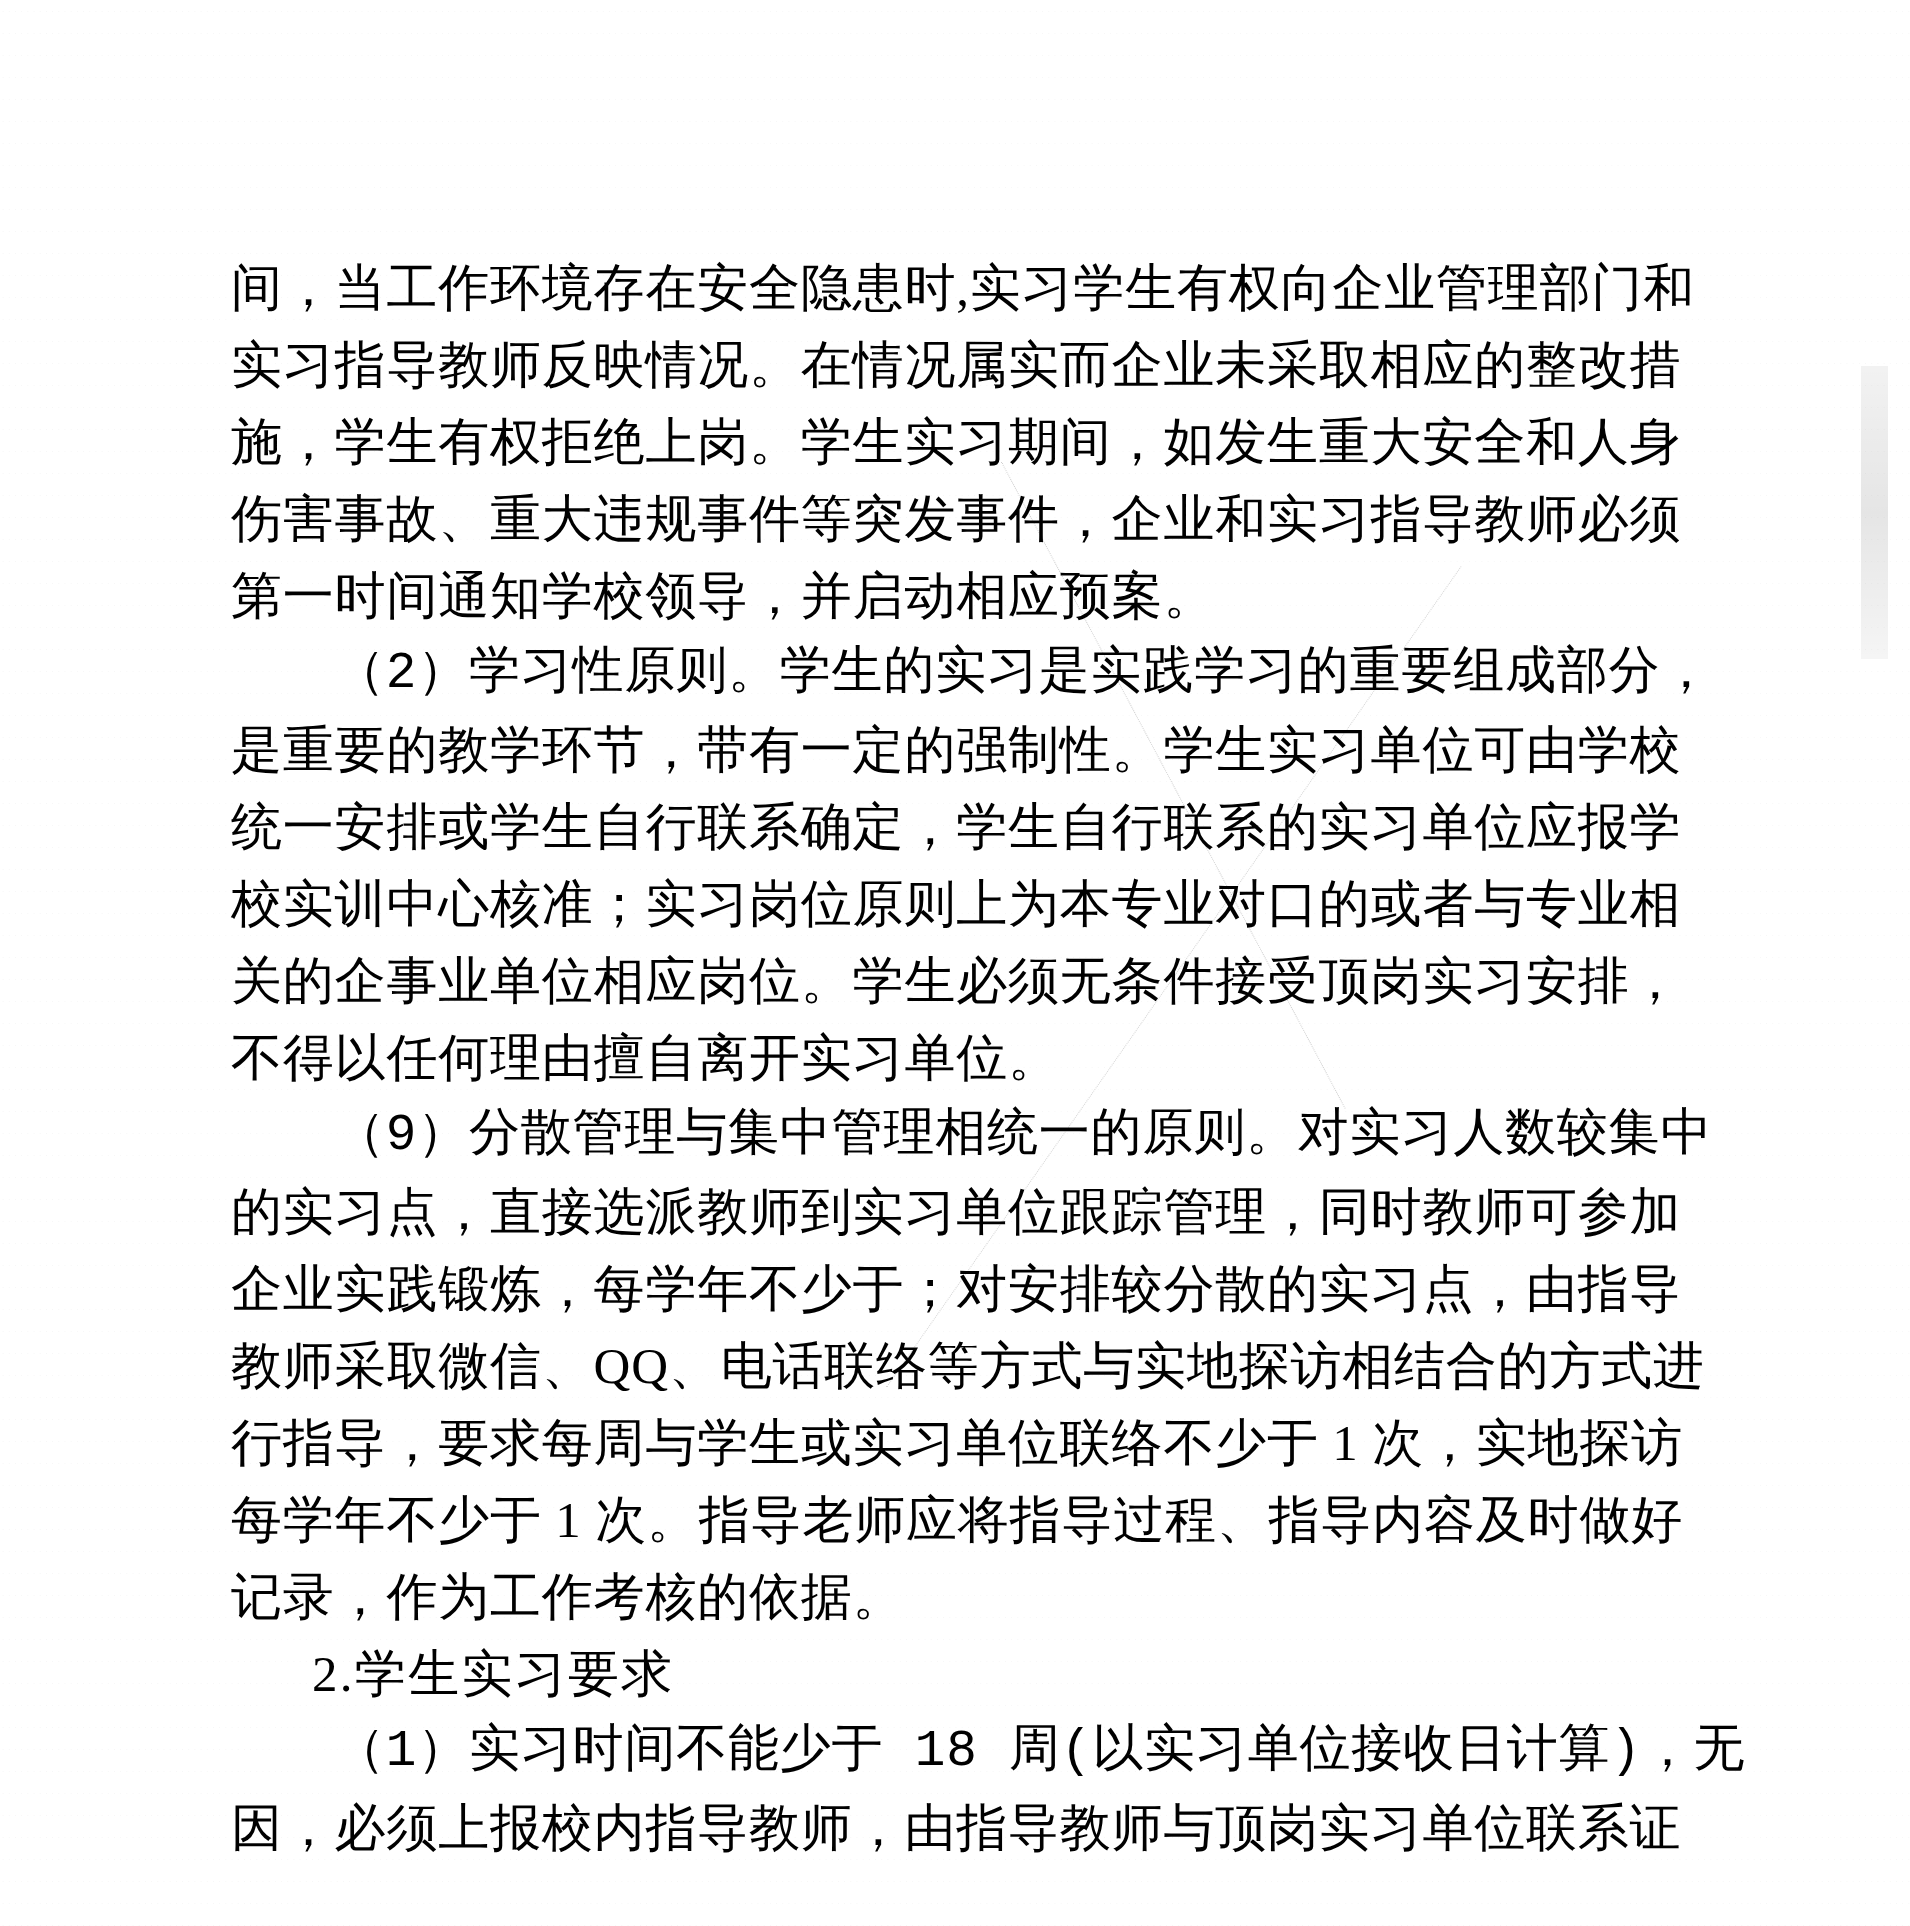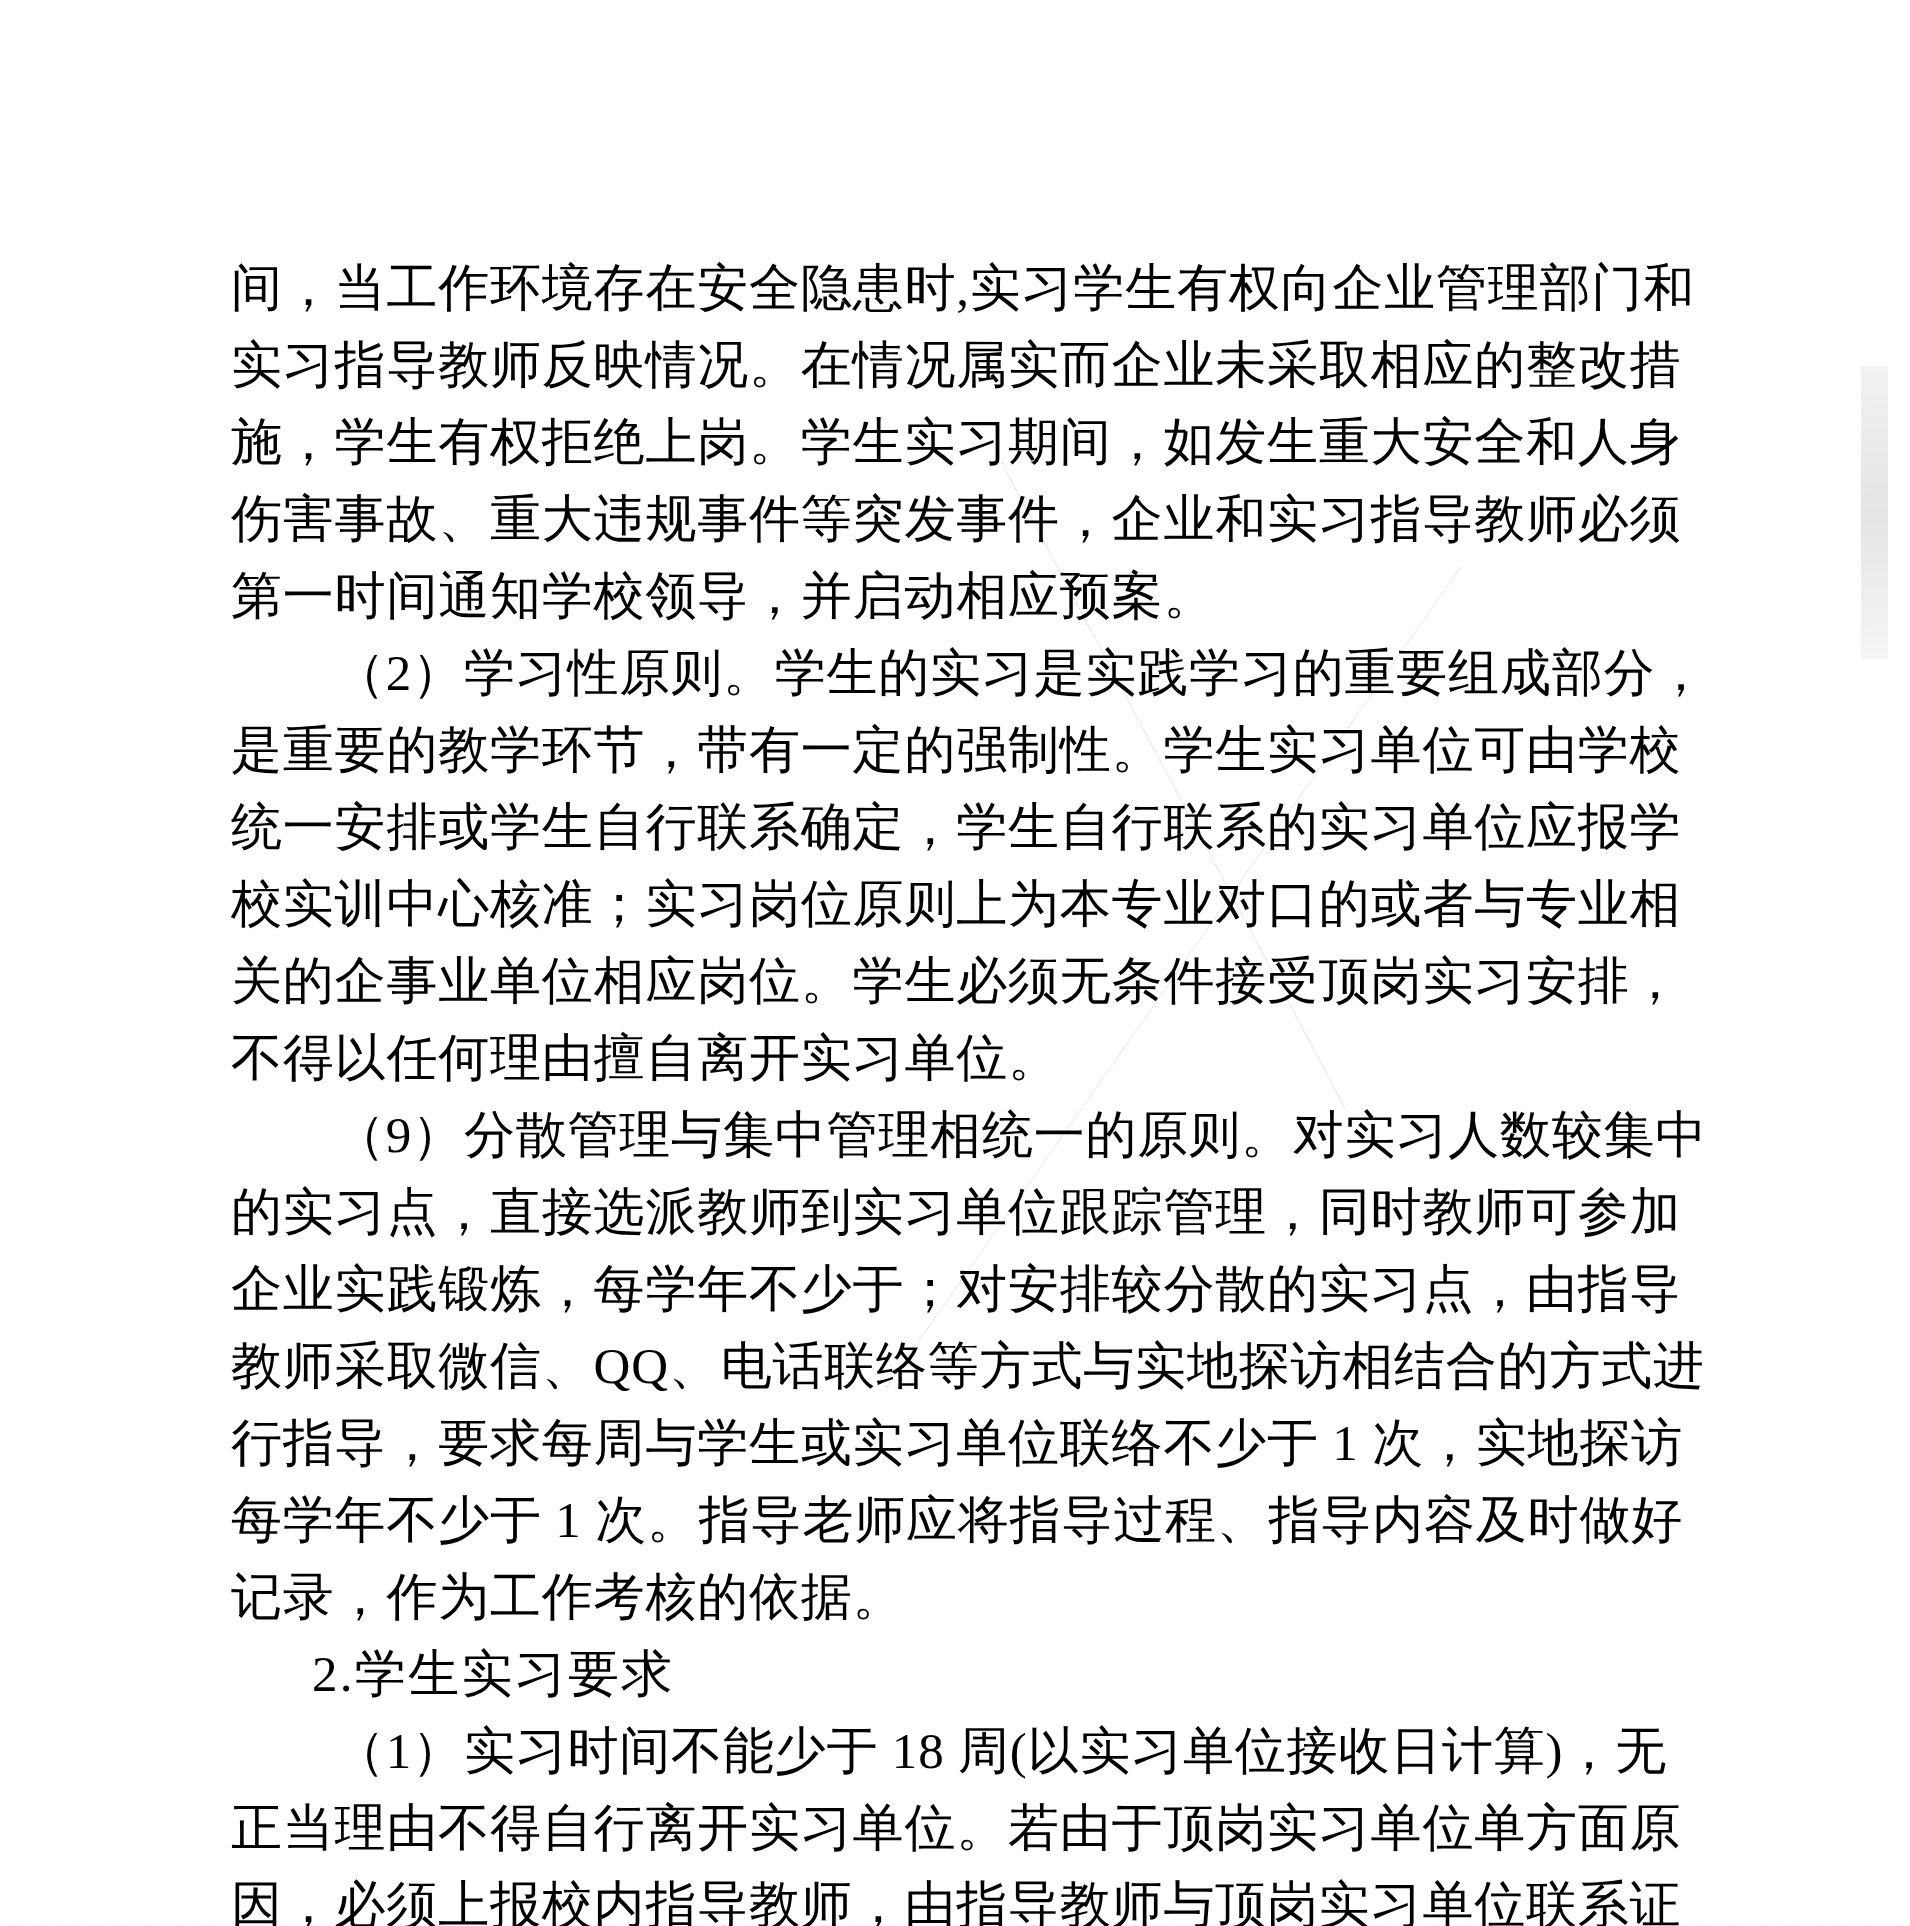--- a/index.html
+++ b/index.html
@@ -50,21 +50,21 @@
     left: 231px;
     top: 250px;
     width: 1514px;
   }
   .line {
     font-size: 51px;
     line-height: 77px;
     letter-spacing: 0.8px;
     white-space: nowrap;
   }
-  .line.indent-2 { padding-left: 103px; }
+  .line.indent-2 { padding-left: 103px; font-family: Liberation Mono, monospace; }
   .line.indent-h { padding-left: 81px; }
   .line.bold { font-weight: normal; letter-spacing: 2.3px; }
 </style>
 </head>
 <body>
 
 <div class="scan-texture"></div>
 <div class="scan-artifact streak-right"></div>
 <div class="scan-artifact diag-1"></div>
 <div class="scan-artifact diag-2"></div>
@@ -83,16 +83,15 @@
     <div class="line">不得以任何理由擅自离开实习单位。</div>
     <div class="line indent-2">（9）分散管理与集中管理相统一的原则。对实习人数较集中</div>
     <div class="line">的实习点，直接选派教师到实习单位跟踪管理，同时教师可参加</div>
     <div class="line">企业实践锻炼，每学年不少于；对安排较分散的实习点，由指导</div>
     <div class="line">教师采取微信、QQ、电话联络等方式与实地探访相结合的方式进</div>
     <div class="line">行指导，要求每周与学生或实习单位联络不少于 1 次，实地探访</div>
     <div class="line">每学年不少于 1 次。指导老师应将指导过程、指导内容及时做好</div>
     <div class="line">记录，作为工作考核的依据。</div>
     <div class="line indent-h bold">2.学生实习要求</div>
     <div class="line indent-2">（1）实习时间不能少于 18 周(以实习单位接收日计算)，无</div>
-    <div class="line">正当理由不得自行离开实习单位。若由于顶岗实习单位单方面原</div>
     <div class="line">因，必须上报校内指导教师，由指导教师与顶岗实习单位联系证</div>
   </div>
 
 
 </body></html>

